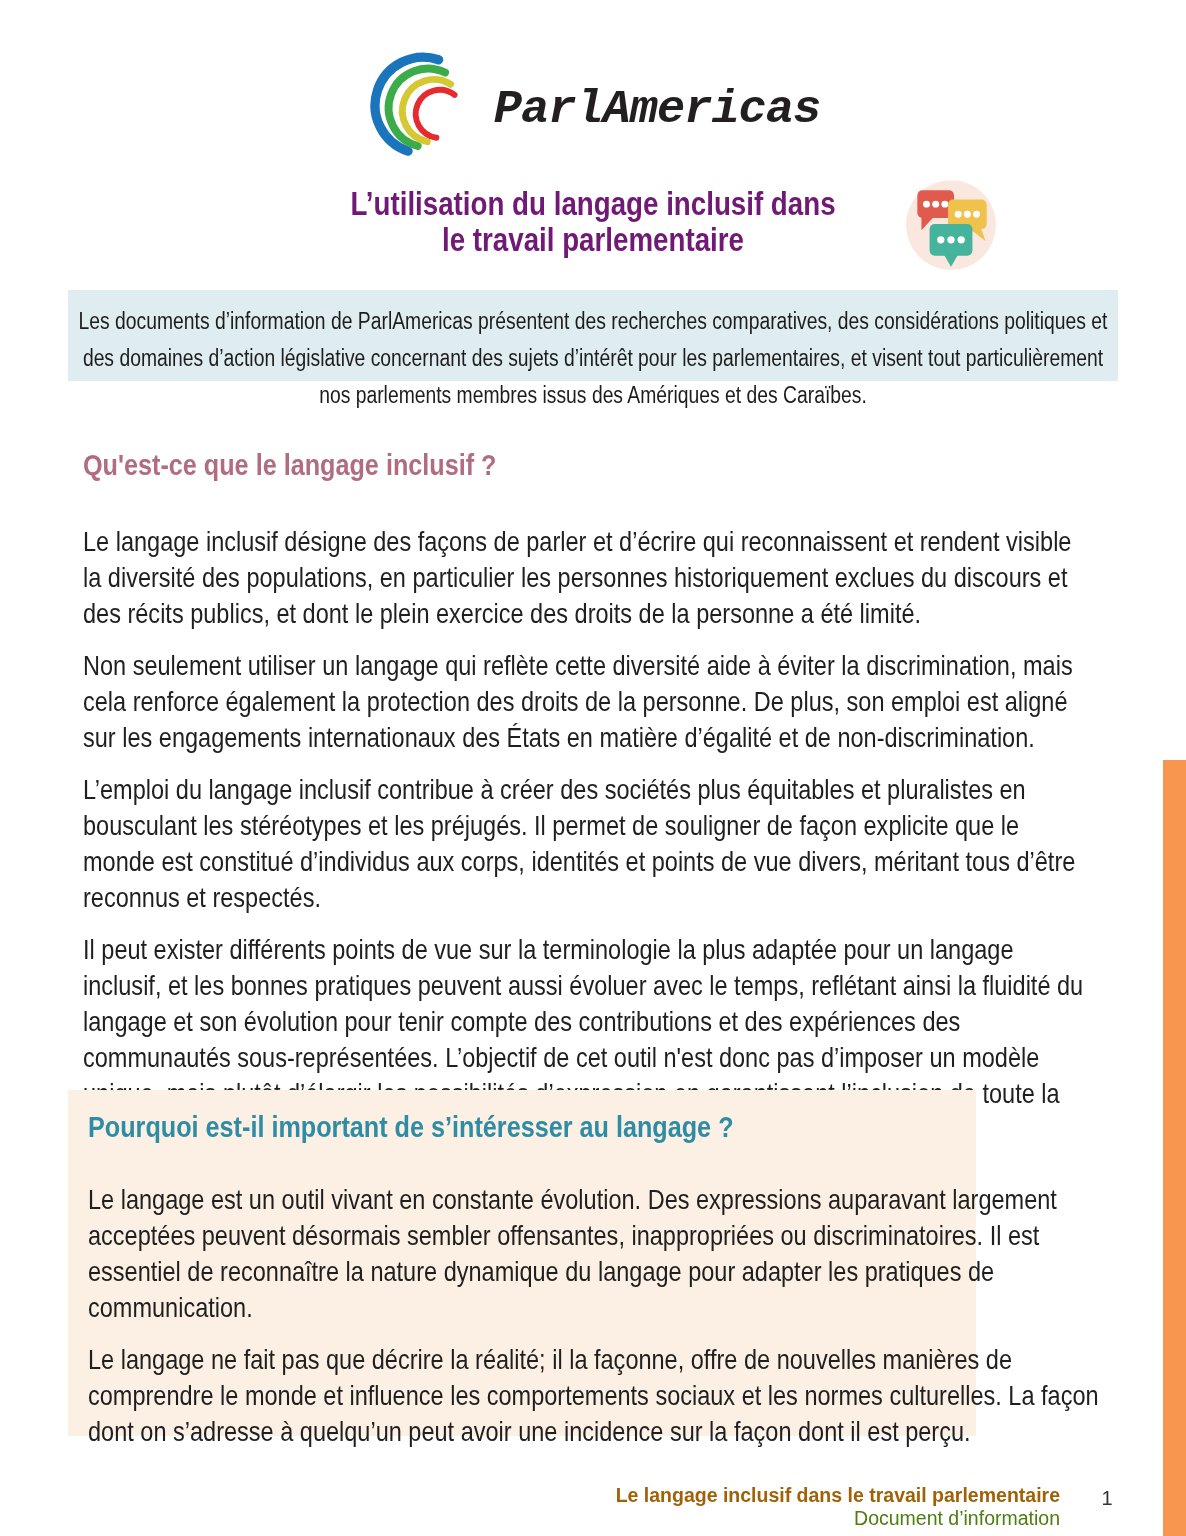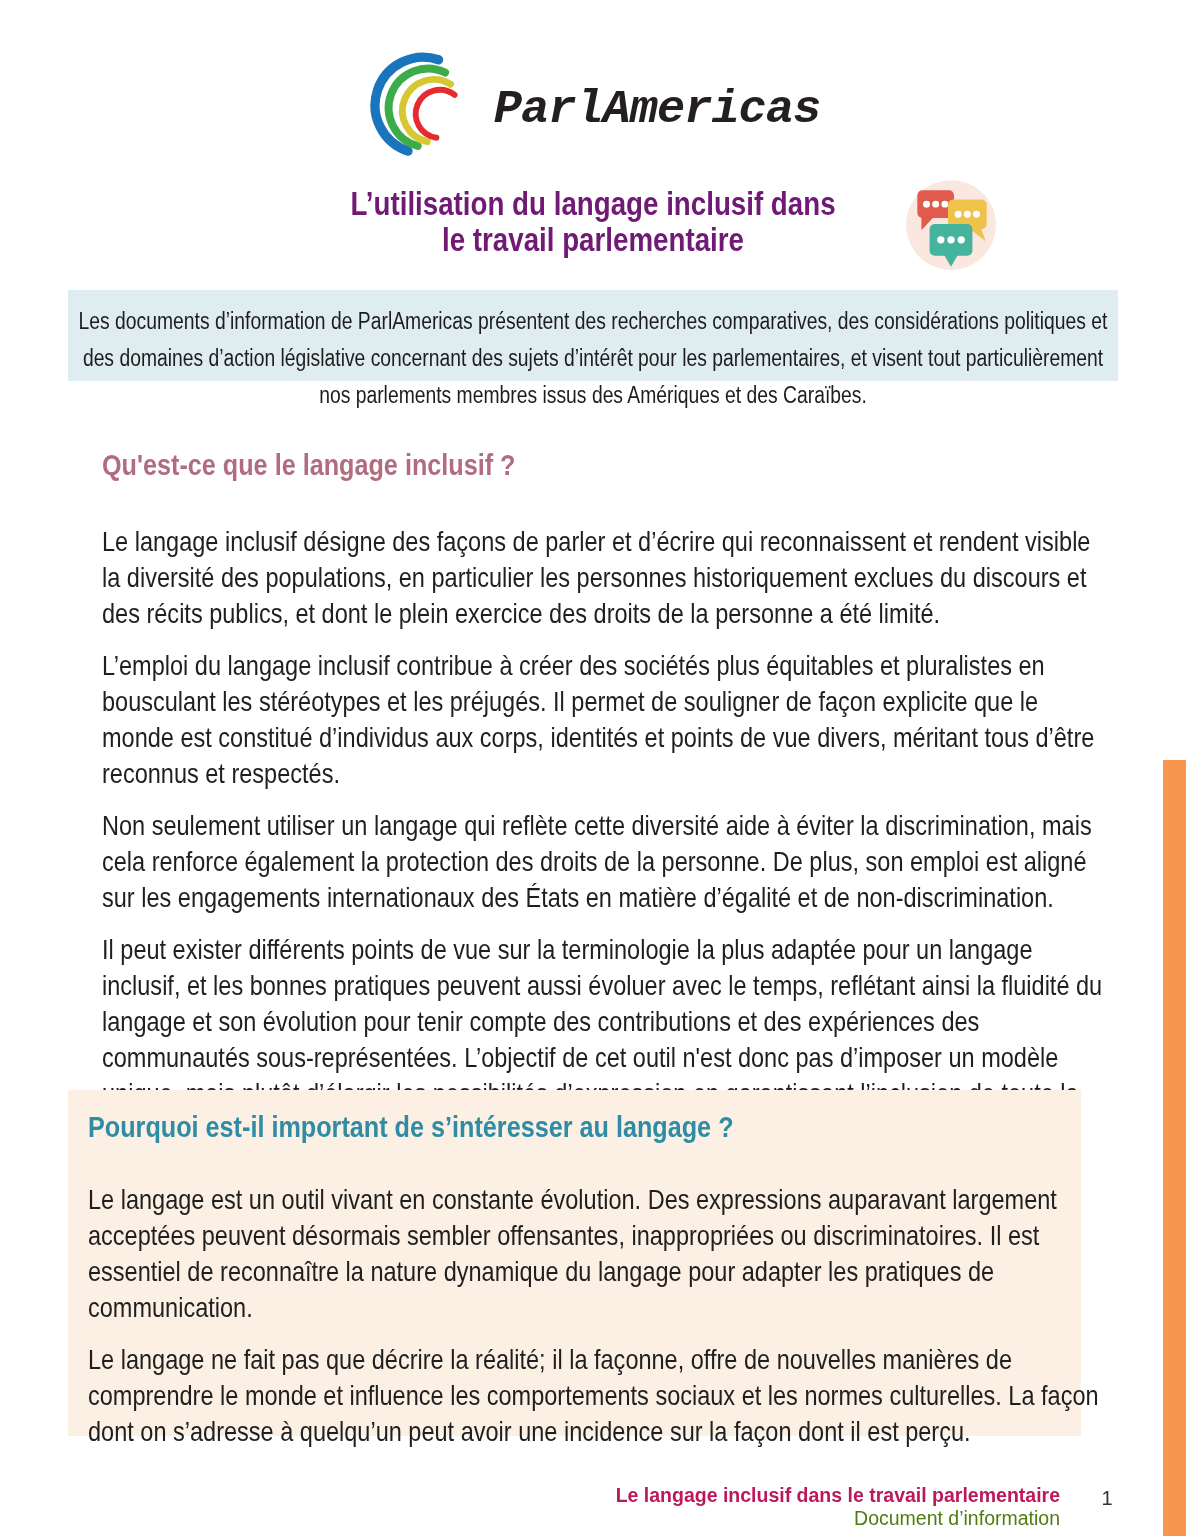--- a/index.html
+++ b/index.html
@@ -45,46 +45,46 @@
     position: absolute; left: 68px; top: 290px; width: 1050px; height: 91px;
     background: #e0edf0;
   }
   .intro-box .cond {
     padding: 13px 10px 0 10px;
     font-size: 23px; line-height: 37px;
     text-align: center; color: #1d1d1d;
   }
 
   
-  .section-1 { position: absolute; left: 102px; top: 446px; width: 1012px; }
+  .section-1 { position: absolute; left: 83px; top: 446px; width: 1012px; }
   .h-rose {
     color: #b26c80; font-weight: bold; font-size: 30px; line-height: 38px;
     margin-bottom: 40px;
   }
   .para {
     font-size: 28px; line-height: 36px; margin-bottom: 16px; color: #1f1f1f;
   }
 
   .section-2 {
-    position: absolute; left: 68px; top: 1090px; width: 1013px; height: 346px;
+    position: absolute; left: 68px; top: 1090px; width: 908px; height: 346px;
     background: #fcefe3;
     padding: 18px 0 0 20px;
   }
   .h-teal {
     color: #2e8ca4; font-weight: bold; font-size: 30px; line-height: 38px;
     margin-bottom: 36px;
   }
   .section-2 .para { width: 1012px; }
 
   
   .footer-block {
     position: absolute; left: 0; top: 1484px; width: 1060px;
     text-align: right; line-height: 23px;
   }
-  .footer-title { color: #be185d; font-weight: bold; font-size: 19.5px; }
+  .footer-title { color: #a16207; font-weight: bold; font-size: 19.5px; }
   .footer-subtitle { color: #4d7c0f; font-size: 19.5px; }
   .page-number {
     position: absolute; left: 1094px; top: 1487px; width: 26px;
     text-align: center; font-size: 20px; color: #333333;
   }
 
   
   .side-bar {
     position: absolute; left: 1163px; top: 760px; width: 23px; height: 776px;
     background: #f8954f;
@@ -146,24 +146,24 @@
   </div>
 
   <div class="section-1">
     <div class="h-rose">
         <span class="cond">Qu'est-ce que le langage inclusif ?</span>
       </div>
     <div class="para">
         <span class="cond">Le langage inclusif désigne des façons de parler et d’écrire qui reconnaissent et rendent visible la diversité des populations, en particulier les personnes historiquement exclues du discours et des récits publics, et dont le plein exercice des droits de la personne a été limité.</span>
       </div>
     <div class="para">
-        <span class="cond">L’emploi du langage inclusif contribue à créer des sociétés plus équitables et pluralistes en bousculant les stéréotypes et les préjugés. Il permet de souligner de façon explicite que le monde est constitué d’individus aux corps, identités et points de vue divers, méritant tous d’être reconnus et respectés.</span>
+        <span class="cond">Non seulement utiliser un langage qui reflète cette diversité aide à éviter la discrimination, mais cela renforce également la protection des droits de la personne. De plus, son emploi est aligné sur les engagements internationaux des États en matière d’égalité et de non-discrimination.</span>
       </div>
     <div class="para">
-        <span class="cond">Non seulement utiliser un langage qui reflète cette diversité aide à éviter la discrimination, mais cela renforce également la protection des droits de la personne. De plus, son emploi est aligné sur les engagements internationaux des États en matière d’égalité et de non-discrimination.</span>
+        <span class="cond">L’emploi du langage inclusif contribue à créer des sociétés plus équitables et pluralistes en bousculant les stéréotypes et les préjugés. Il permet de souligner de façon explicite que le monde est constitué d’individus aux corps, identités et points de vue divers, méritant tous d’être reconnus et respectés.</span>
       </div>
     <div class="para">
         <span class="cond">Il peut exister différents points de vue sur la terminologie la plus adaptée pour un langage inclusif, et les bonnes pratiques peuvent aussi évoluer avec le temps, reflétant ainsi la fluidité du langage et son évolution pour tenir compte des contributions et des expériences des communautés sous-représentées. L’objectif de cet outil n'est donc pas d’imposer un modèle unique, mais plutôt d’élargir les possibilités d’expression en garantissant l’inclusion de toute la population.</span>
       </div>
   </div>
 
   <div class="section-2">
     <div class="h-teal">
         <span class="cond">Pourquoi est-il important de s’intéresser au langage ?</span>
       </div>

